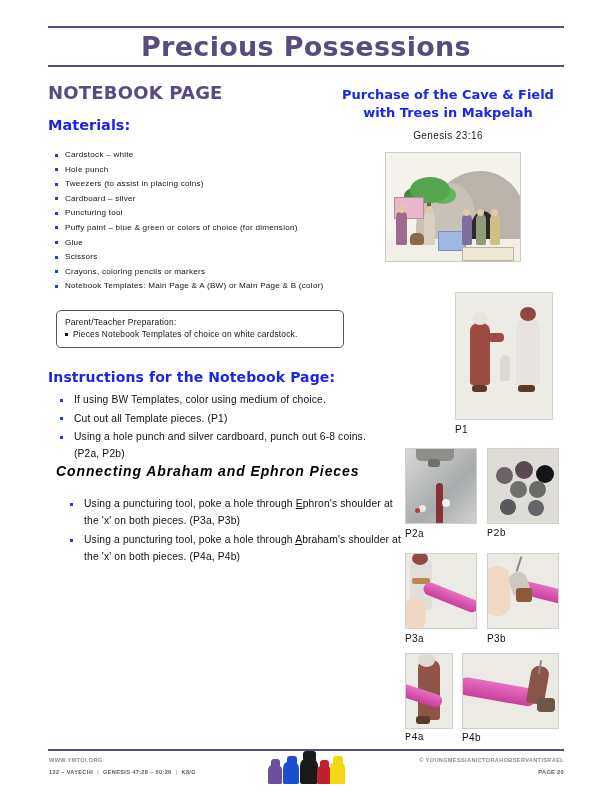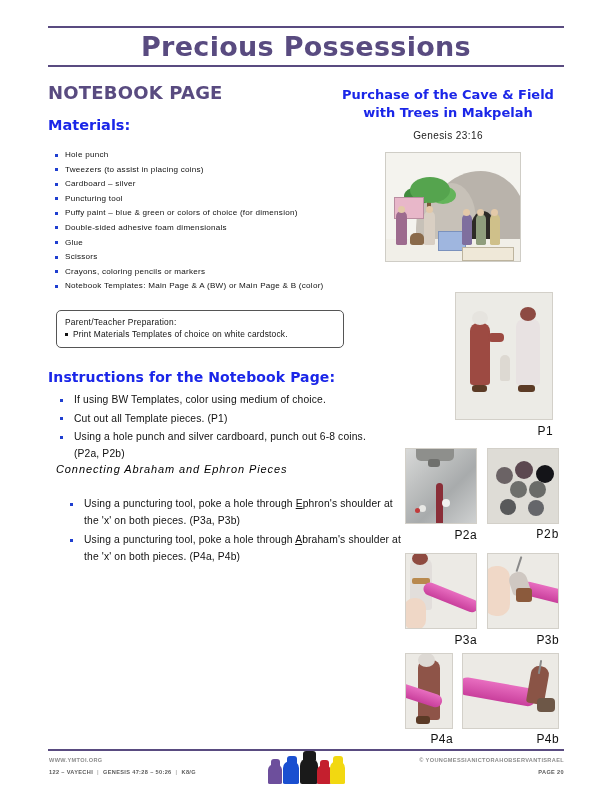--- a/index.html
+++ b/index.html
@@ -159,22 +159,22 @@
     left: 2px;
     top: 6.5px;
     width: 3.2px;
     height: 3.2px;
     background: #1f3fd0;
   }
   .subheading-connecting {
     position: absolute;
     left: 56px;
     top: 463px;
-    font-size: 11px;
-    font-weight: normal;
+    font-size: 14px;
+    font-weight: bold;
     font-style: italic;
     color: #000000;
     letter-spacing: 0.9px;
   }
   .instructions-list-2 {
     position: absolute;
     left: 58px;
     top: 486px;
     width: 340px;
     list-style: none;
@@ -292,22 +292,22 @@
   
   .photo {
     position: absolute;
     background: #e9e7e2;
     border: 1px solid #d3d0c9;
     box-sizing: border-box;
     overflow: hidden;
   }
   .photo-caption {
     position: absolute;
-    text-align: right;
-    font-size: 12px;
+    text-align: left;
+    font-size: 10px;
     color: #111111;
     letter-spacing: 0.4px;
   }
 
   
   .photo-p1 { left: 455px; top: 292px; width: 98px; height: 128px; background:#ecebe6; }
   .cap-p1 { left: 455px; top: 424px; width: 98px; }
   
   .photo-p2a { left: 405px; top: 448px; width: 72px; height: 76px; background:#c8c8c6; }
   .cap-p2a { left: 405px; top: 528px; width: 72px; }
@@ -315,21 +315,21 @@
   .photo-p2b { left: 487px; top: 448px; width: 72px; height: 76px; background:#dedcd6; }
   .cap-p2b { left: 487px; top: 528px; width: 72px; font-family: Liberation Mono, monospace; }
   
   .photo-p3a { left: 405px; top: 553px; width: 72px; height: 76px; background:#eceae5; }
   .cap-p3a { left: 405px; top: 633px; width: 72px; }
   
   .photo-p3b { left: 487px; top: 553px; width: 72px; height: 76px; background:#eceae5; }
   .cap-p3b { left: 487px; top: 633px; width: 72px; }
   
   .photo-p4a { left: 405px; top: 653px; width: 48px; height: 76px; background:#eceae5; }
-  .cap-p4a { left: 405px; top: 732px; width: 48px; }
+  .cap-p4a { left: 405px; top: 732px; width: 48px; font-family: Liberation Mono, monospace; }
   
   .photo-p4b { left: 462px; top: 653px; width: 97px; height: 76px; background:#eceae5; }
   .cap-p4b { left: 462px; top: 732px; width: 97px; }
   .robe { position:absolute; border-radius: 8px 8px 3px 3px; }
   .head { position:absolute; border-radius:50%; }
   .coin { position:absolute; border-radius:50%; }
   .tool-pink {
     position:absolute; background: linear-gradient(180deg,#e86ec0,#c93f9c);
     border-radius: 8px;
   }
@@ -393,35 +393,35 @@
 <div class="page-title-block">
   <div class="rule-top"></div>
   <div class="page-title">Precious Possessions</div>
   <div class="rule-bottom"></div>
 </div>
 
 <div class="section-notebook-page">NOTEBOOK PAGE</div>
 
 <div class="materials-heading">Materials:</div>
 <ul class="materials-list">
+  <li>Cardstock – white</li>
   <li>Hole punch</li>
   <li>Tweezers (to assist in placing coins)</li>
   <li>Cardboard – silver</li>
   <li>Puncturing tool</li>
   <li>Puffy paint – blue &amp; green or colors of choice (for dimension)</li>
-  <li>Double-sided adhesive foam dimensionals</li>
   <li>Glue</li>
   <li>Scissors</li>
   <li>Crayons, coloring pencils or markers</li>
   <li>Notebook Templates: Main Page &amp; A (BW) or Main Page &amp; B (color)</li>
 </ul>
 
 <div class="prep-box">
   <div class="prep-title">Parent/Teacher Preparation:</div>
-  <div class="prep-item">Print Materials Templates of choice on white cardstock.</div>
+  <div class="prep-item">Pieces Notebook Templates of choice on white cardstock.</div>
 </div>
 
 <div class="instructions-heading">Instructions for the Notebook Page:</div>
 <ul class="instructions-list">
   <li>If using BW Templates, color using medium of choice.</li>
   <li>Cut out all Template pieces. (P1)</li>
   <li>Using a hole punch and silver cardboard, punch out 6-8 coins. (P2a, P2b)</li>
 </ul>
 
 <div class="subheading-connecting">Connecting  Abraham  and  Ephron  Pieces</div>

